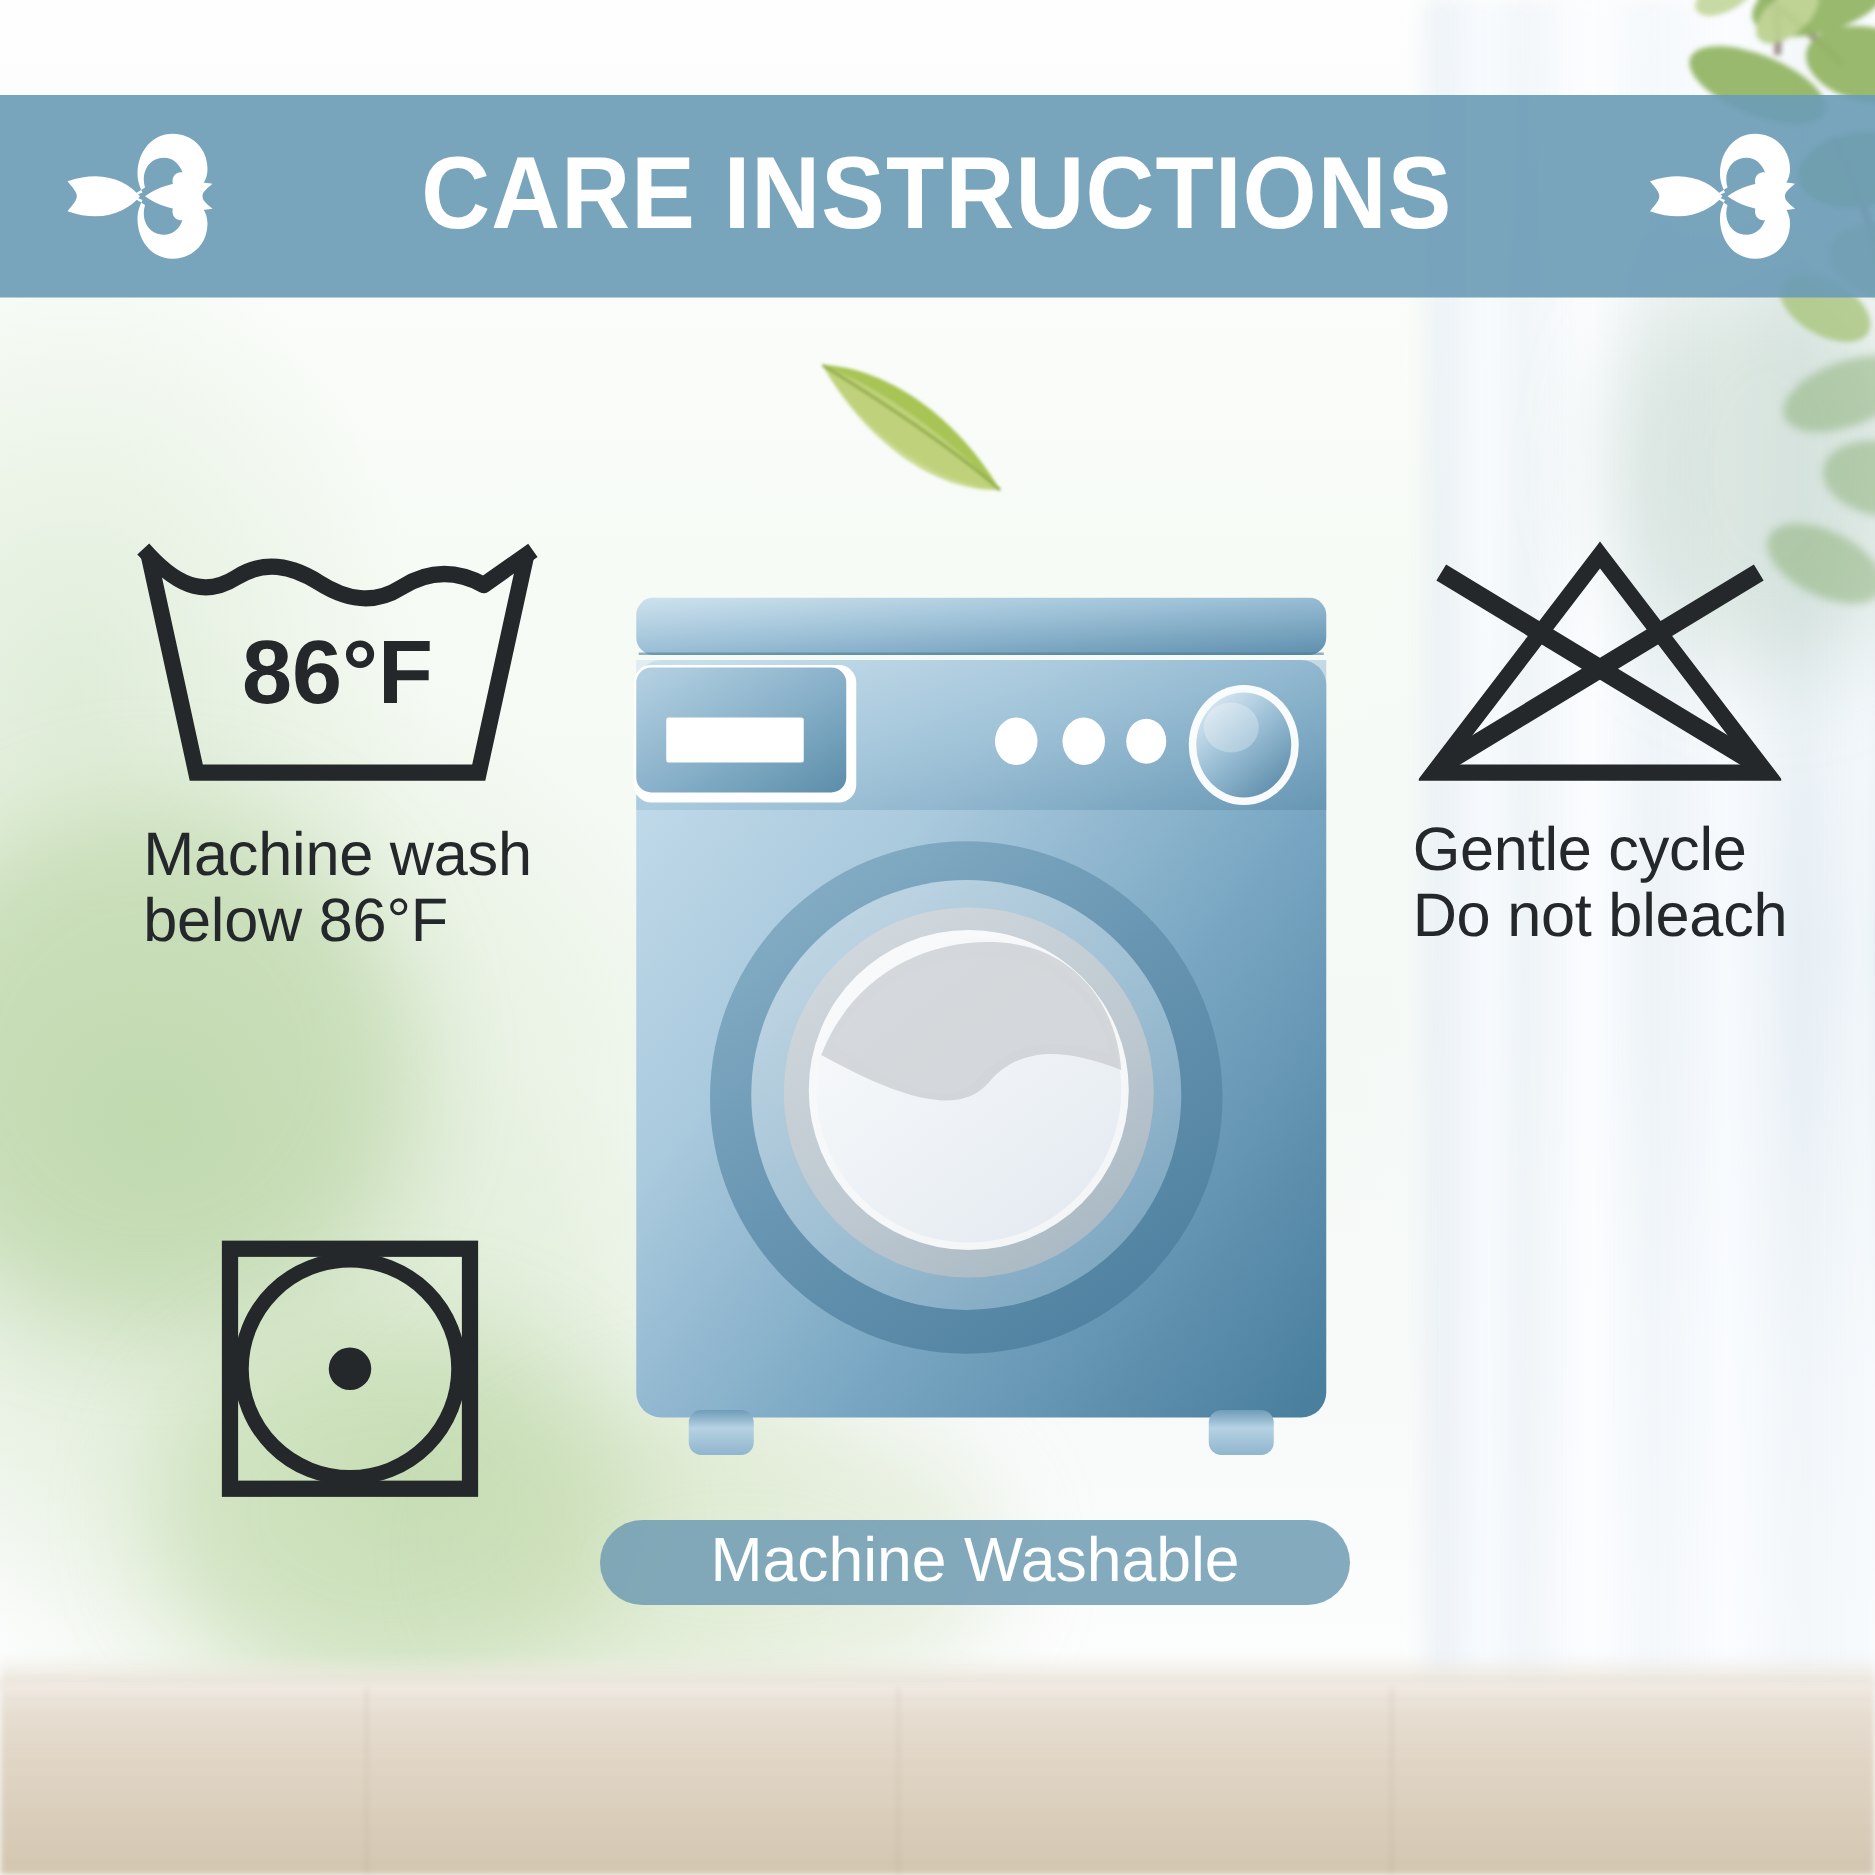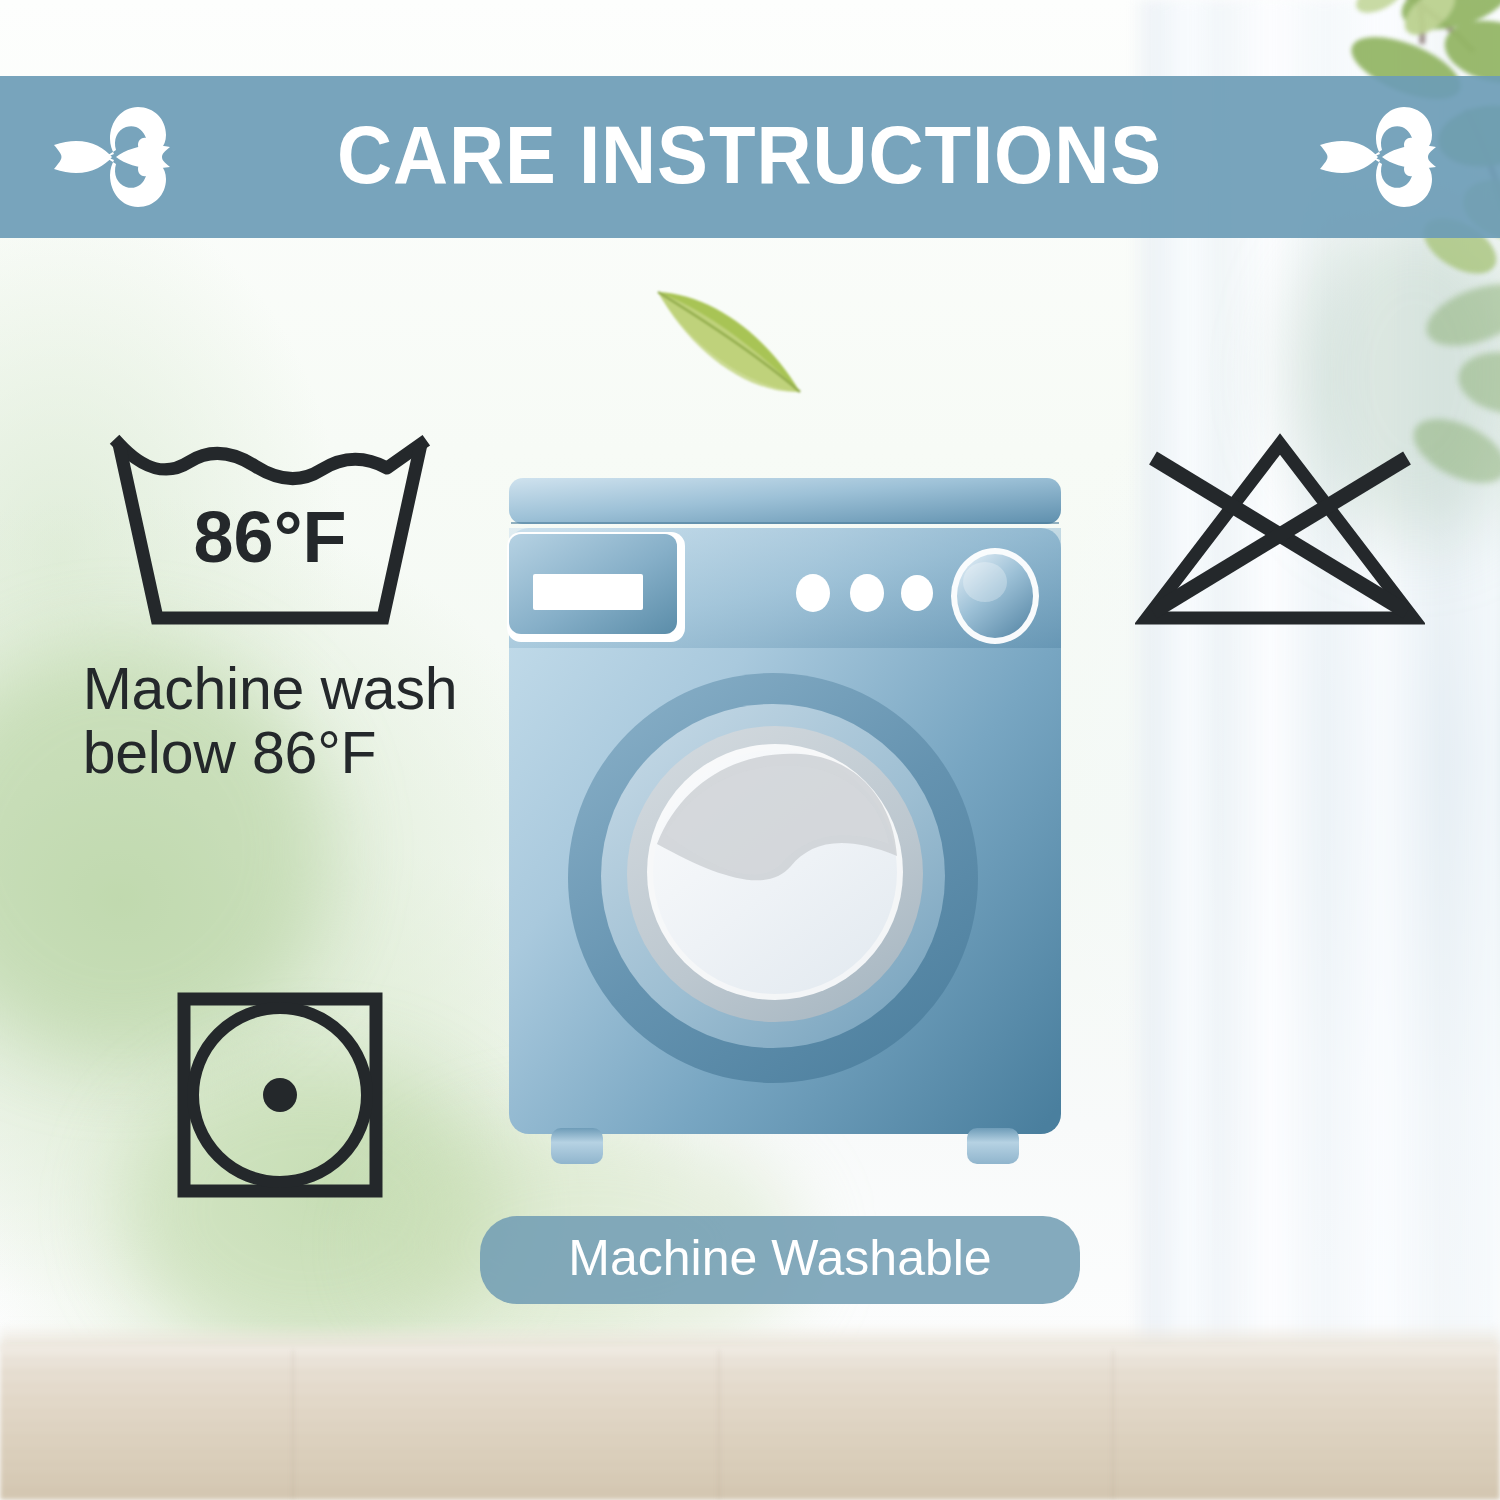--- a/index.html
+++ b/index.html
@@ -139,21 +139,21 @@
   
   .icon-block {
     position: absolute;
     display: flex;
     flex-direction: column;
     align-items: center;
   }
   .icon-art { display: block; }
   .icon-caption {
     color: #24282b;
-    font-size: 59px;
+    font-size: 49px;
     line-height: 1.08;
     white-space: pre-line;
     letter-spacing: -0.2px;
   }
 
   #block-wash   { left: 60px;   top: 432px;  width: 420px; }
   #block-wash .icon-caption { margin-top: 26px; }
 
   #block-bleach { left: 1060px; top: 432px;  width: 440px; }
   #block-bleach .icon-caption { margin-top: 22px; }
@@ -168,21 +168,21 @@
   .washer {
     position: absolute;
     left: 505px; top: 478px;
     width: 560px; height: 700px;
   }
 
   
   .badge {
     position: absolute;
     left: 480px; top: 1216px;
-    width: 600px; height: 88px;
+    width: 600px; height: 68px;
     border-radius: 37px;
     background: rgba(115,158,180,0.88);
     display: flex;
     align-items: center;
     justify-content: center;
   }
   .badge-text {
     color: #ffffff;
     font-size: 50px;
     line-height: 1;
@@ -266,20 +266,22 @@
     <div class="icon-caption">Machine wash
 below 86°F</div>
   </div>
 
   <div class="icon-block" id="block-bleach">
     <svg class="icon-art" width="290" height="200" viewBox="0 0 290 200">
       <path d="M145 12 L278 186 L12 186 Z" stroke="#24282b" stroke-width="13" fill="none" stroke-linejoin="miter"></path>
       <line x1="18" y1="26" x2="272" y2="180" stroke="#24282b" stroke-width="15" stroke-linecap="butt"></line>
       <line x1="272" y1="26" x2="18" y2="180" stroke="#24282b" stroke-width="15" stroke-linecap="butt"></line>
     </svg>
+    <div class="icon-caption">Gentle cycle
+Do not bleach</div>
   </div>
 
   <div class="icon-block" id="block-dry">
     <svg class="icon-art" width="210" height="210" viewBox="0 0 210 210">
       <rect x="9" y="9" width="192" height="192" stroke="#24282b" stroke-width="13" fill="none"></rect>
       <circle cx="105" cy="105" r="87" stroke="#24282b" stroke-width="12" fill="none"></circle>
       <circle cx="105" cy="105" r="17" fill="#24282b"></circle>
     </svg>
   </div>
 

